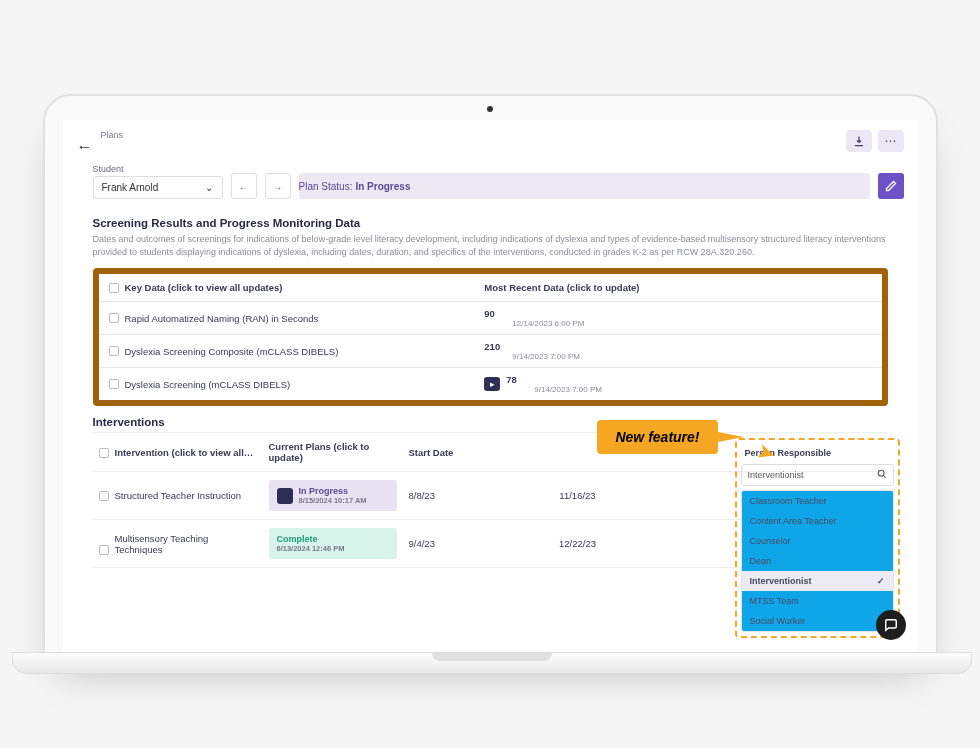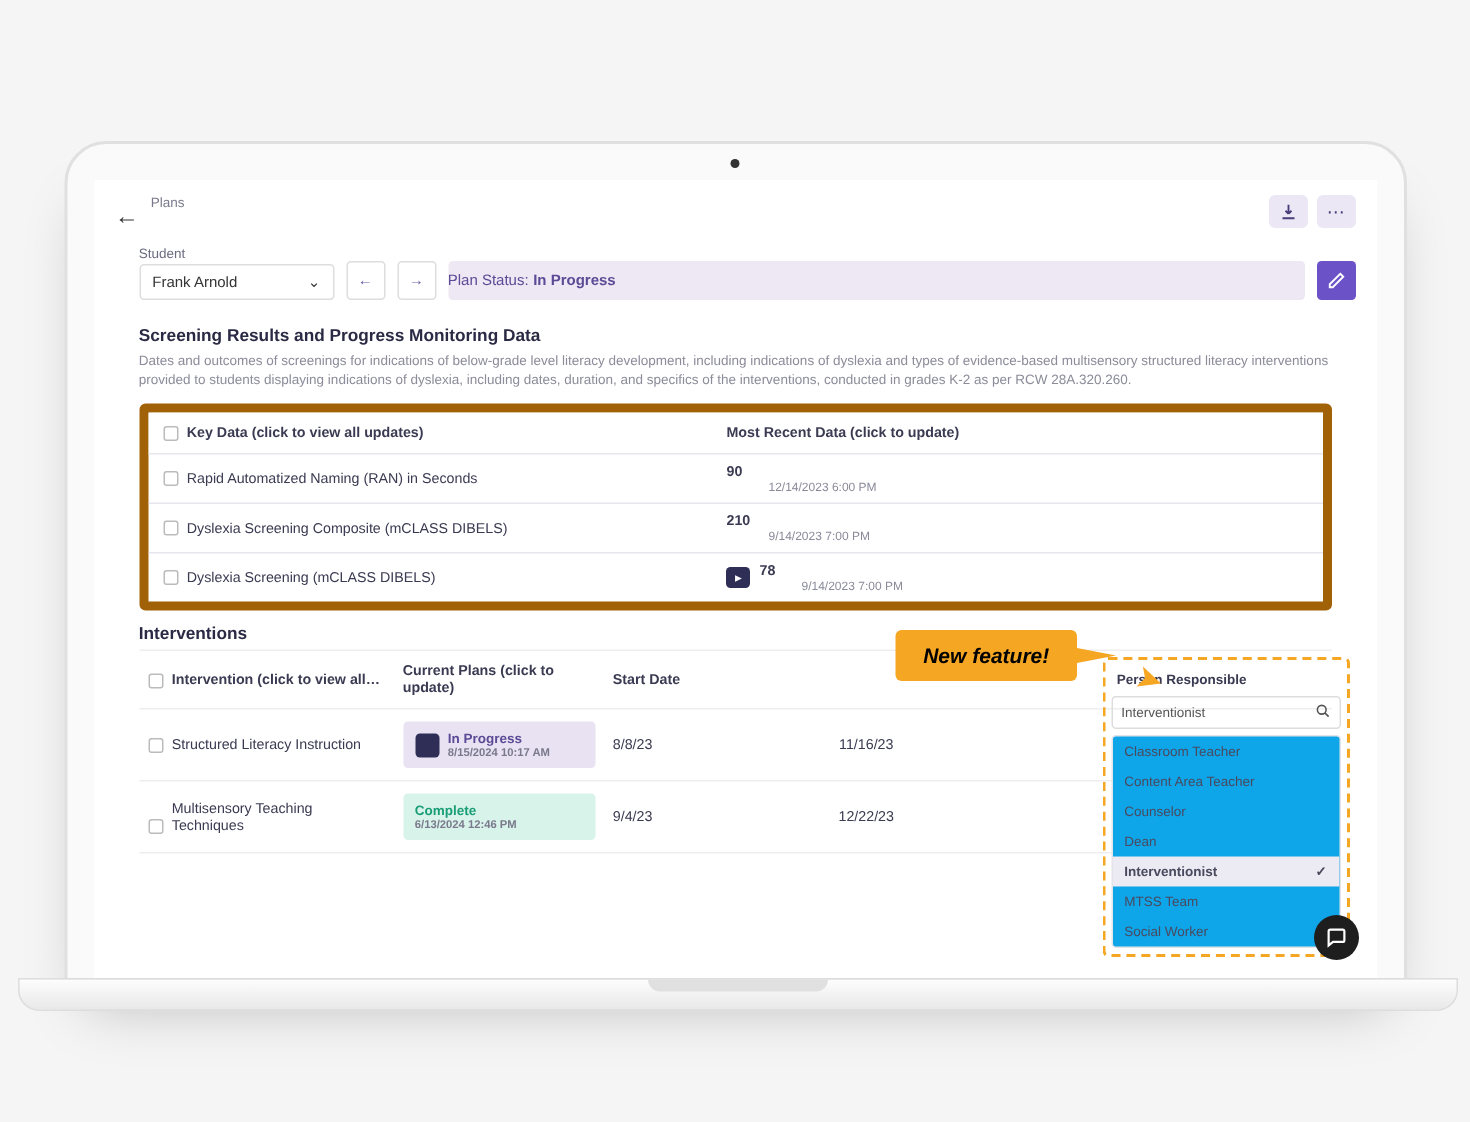--- a/index.html
+++ b/index.html
@@ -370,21 +370,21 @@
           <div class="int-cell">
               <span>Start Date</span>
             </div>
           <div class="int-cell"></div>
           <div class="int-cell"></div>
         </div>
         <div id="intervention-rows">
             <div class="int-row">
     <div class="int-cell">
                 <span class="chk"></span>
-                <span>Structured Literacy Instruction</span>
+                <span>Structured Teacher Instruction</span>
               </div>
     <div class="int-cell">
                 <div class="status-box status-inprogress">
                   <span class="status-icon-dark"></span>
                   <div>
                     <div class="status-text purple">In Progress</div>
                     <div class="status-sub">8/15/2024 10:17 AM</div>
                   </div>
                 </div>
               </div>

